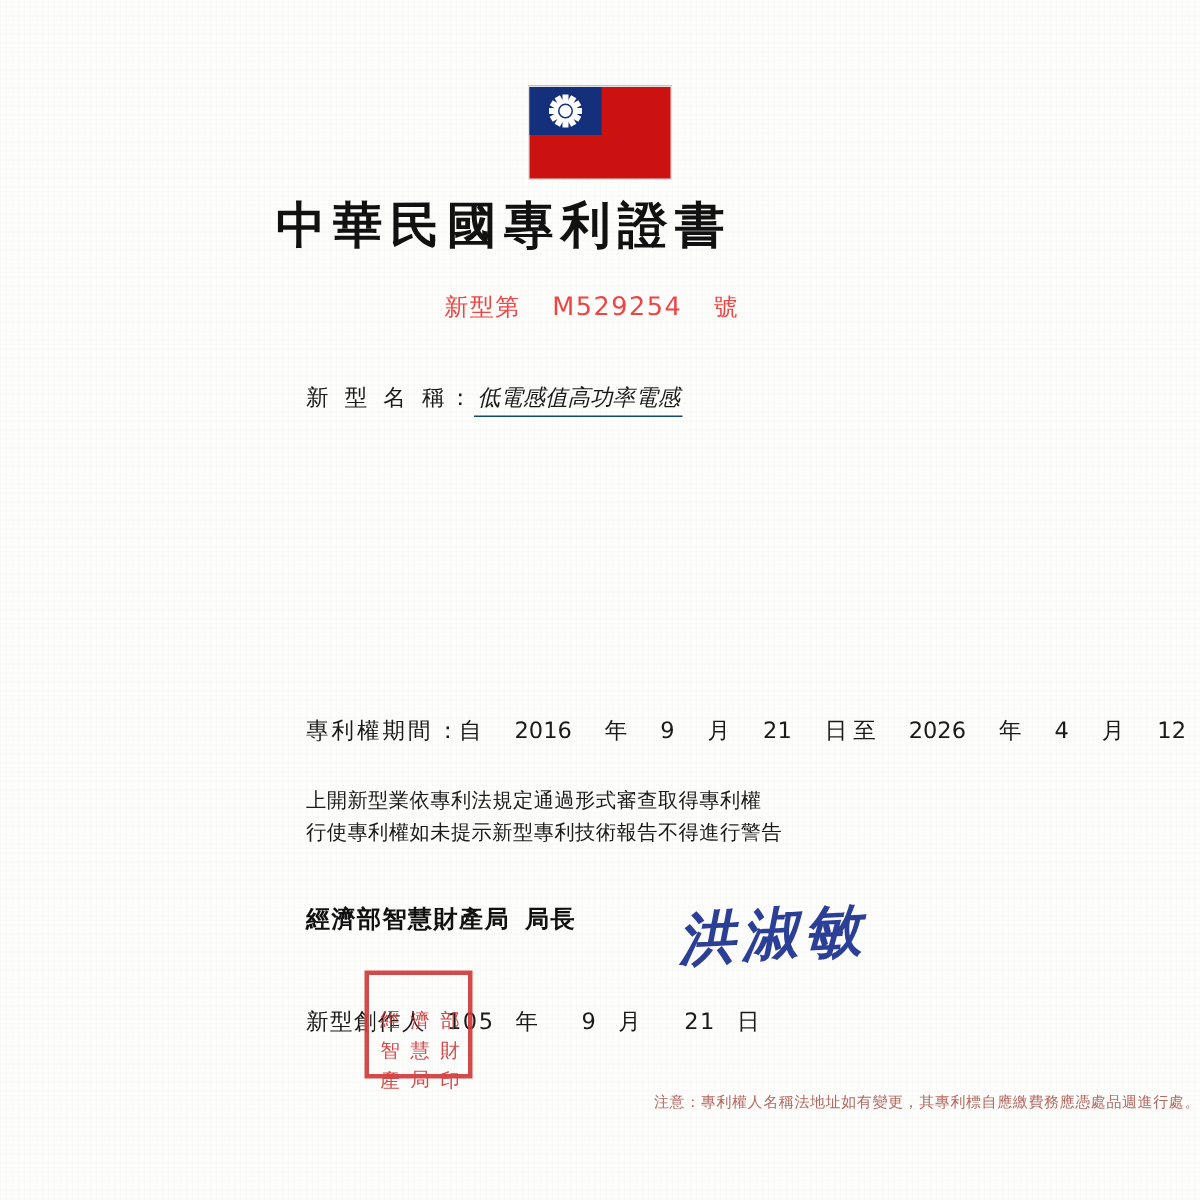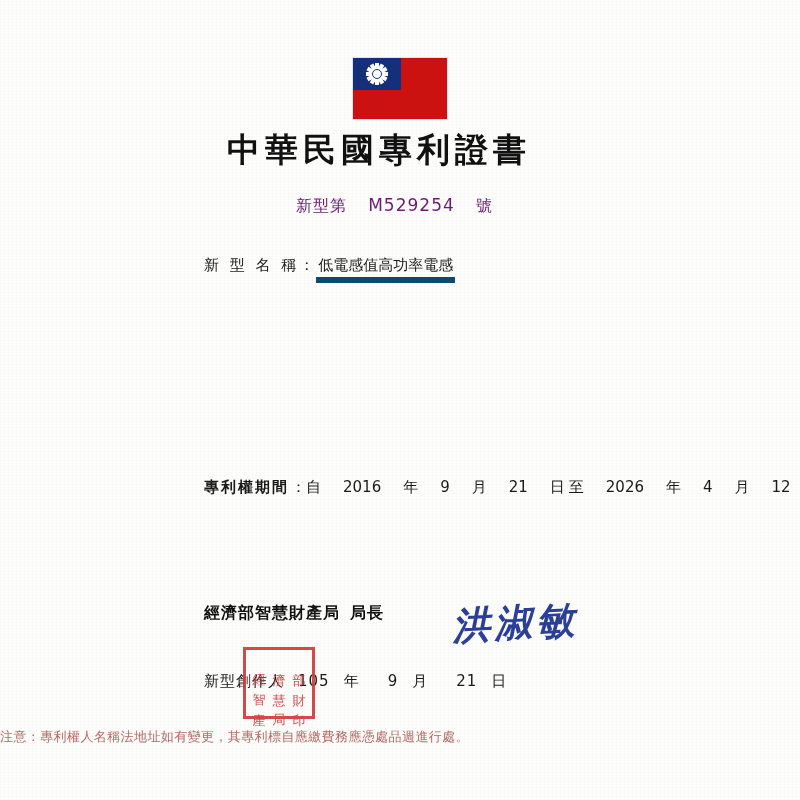--- a/index.html
+++ b/index.html
@@ -88,66 +88,66 @@
     position: absolute;
     top: 128px;
     left: 0;
     width: 672px;
     text-align: center;
     font-family: "DejaVu Serif", "Liberation Serif", serif;
     font-size: 33px;
     font-weight: bold;
     letter-spacing: 5px;
     color: #111111;
-    padding-left: 43px;
   }
   .patent-no-row {
     position: absolute;
     top: 195px;
     left: 0;
     width: 788px;
     text-align: center;
     font-size: 16px;
-    color: #701a75;
+    color: #ef4444;
   }
   .patent-no-row .label { letter-spacing: 1px; }
   .patent-no-row .value {
     margin: 0 16px;
     font-size: 17px;
     letter-spacing: 1px;
   }
   .field {
     position: absolute;
     left: 204px;
     font-size: 15px;
     color: #1a1a1a;
     white-space: nowrap;
   }
   .field .f-label {
     display: inline-block;
     letter-spacing: 3px;
   }
   .field .f-value {
     display: inline-block;
-    border-bottom: 6px solid #0c4a6e;
+    border-bottom: 1px solid #0c4a6e;
     padding: 0 2px 2px 2px;
     margin-left: 2px;
+    font-style: italic;
   }
   .f-name  { top: 256px; }
   .f-owner { top: 326px; }
   .f-creator { top: 394px; }
 
   .term-row {
     position: absolute;
     top: 478px;
     left: 204px;
     font-size: 15px;
     white-space: nowrap;
   }
-  .term-row .t-label { letter-spacing: 2px; font-weight: bold; }
+  .term-row .t-label { letter-spacing: 2px; }
   .term-row .t-seg { margin: 0 2px; }
   .term-row .t-num { margin: 0 20px; }
 
   .note-block {
     position: absolute;
     top: 524px;
     left: 204px;
     font-size: 13.5px;
     line-height: 21px;
     color: #1a1a1a;
@@ -216,22 +216,22 @@
     justify-content: center;
     writing-mode: vertical-rl;
     letter-spacing: 1px;
   }
 
   .footer-note {
     position: absolute;
     top: 728px;
     left: 0;
     width: 800px;
-    text-align: left;
-    font-size: 13px;
+    text-align: right;
+    font-size: 10px;
     color: #b4685f;
     letter-spacing: 0.4px;
   }
 </style>
 </head>
 <body>
 
 <div class="certificate">
   <div class="paper-texture"></div>
 
@@ -261,20 +261,24 @@
   <div class="field f-name">
     <span class="f-label">新 型 名 稱</span><span>：</span><span class="f-value">低電感值高功率電感</span>
   </div>
 
 
 
   <div class="term-row">
     <span class="t-label">專利權期間</span><span class="t-seg">：自</span><span class="t-num">2016</span><span class="t-seg">年</span><span class="t-num">9</span><span class="t-seg">月</span><span class="t-num">21</span><span class="t-seg">日</span><span class="t-seg">至</span><span class="t-num">2026</span><span class="t-seg">年</span><span class="t-num">4</span><span class="t-seg">月</span><span class="t-num">12</span><span class="t-seg">日止</span>
   </div>
 
+  <div class="note-block">
+    <div>上開新型業依專利法規定通過形式審查取得專利權</div>
+    <div>行使專利權如未提示新型專利技術報告不得進行警告</div>
+  </div>
 
   <div class="authority-row">
     <span>經濟部智慧財產局</span><span class="post">局長</span>
   </div>
 
   <div class="signature">洪淑敏</div>
 
   <div class="date-row">
     <span>新型創作人</span><span class="d-num">105</span><span class="d-unit">年</span><span class="d-num">9</span><span class="d-unit">月</span><span class="d-num">21</span><span class="d-unit">日</span>
   </div>

